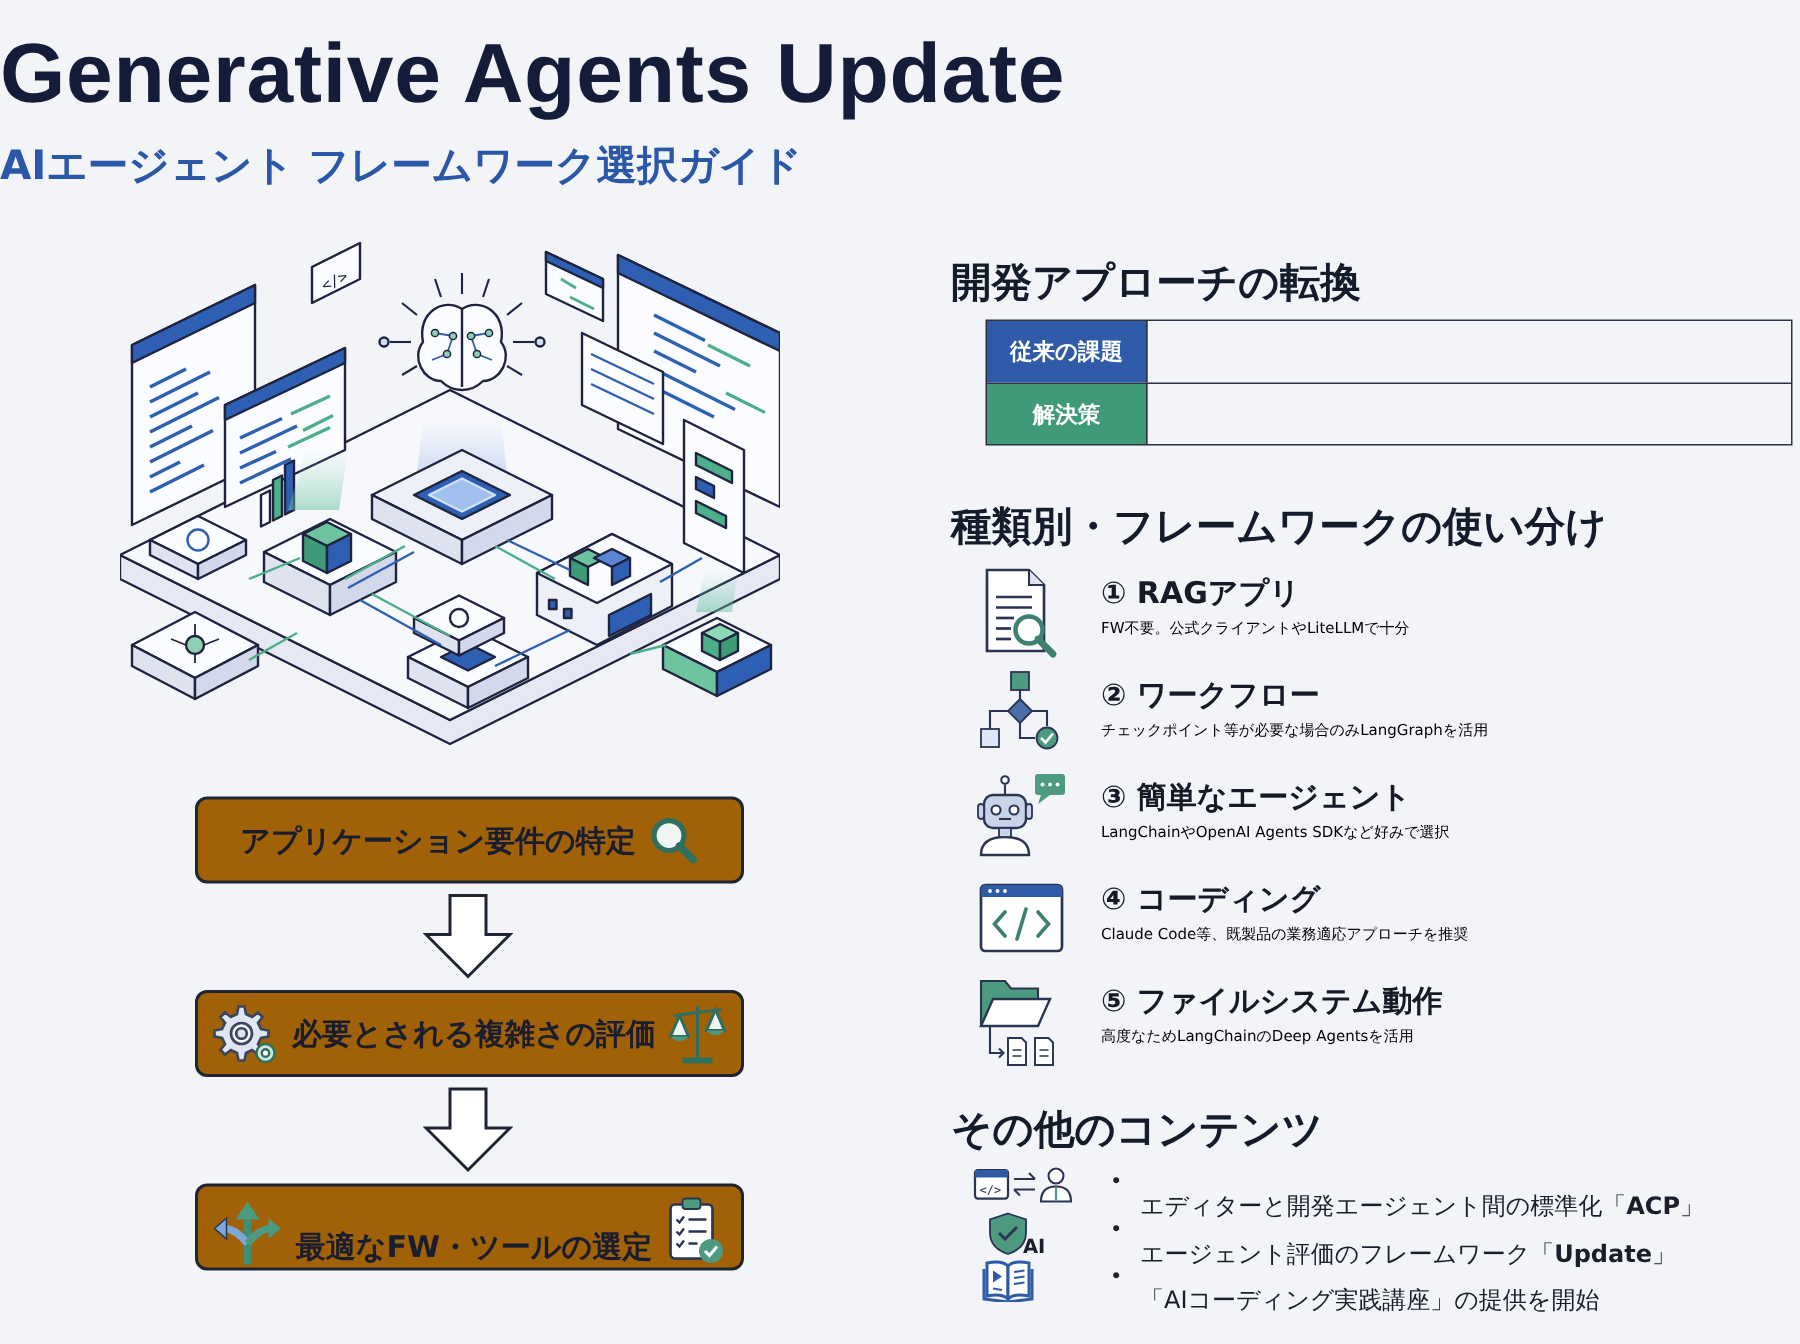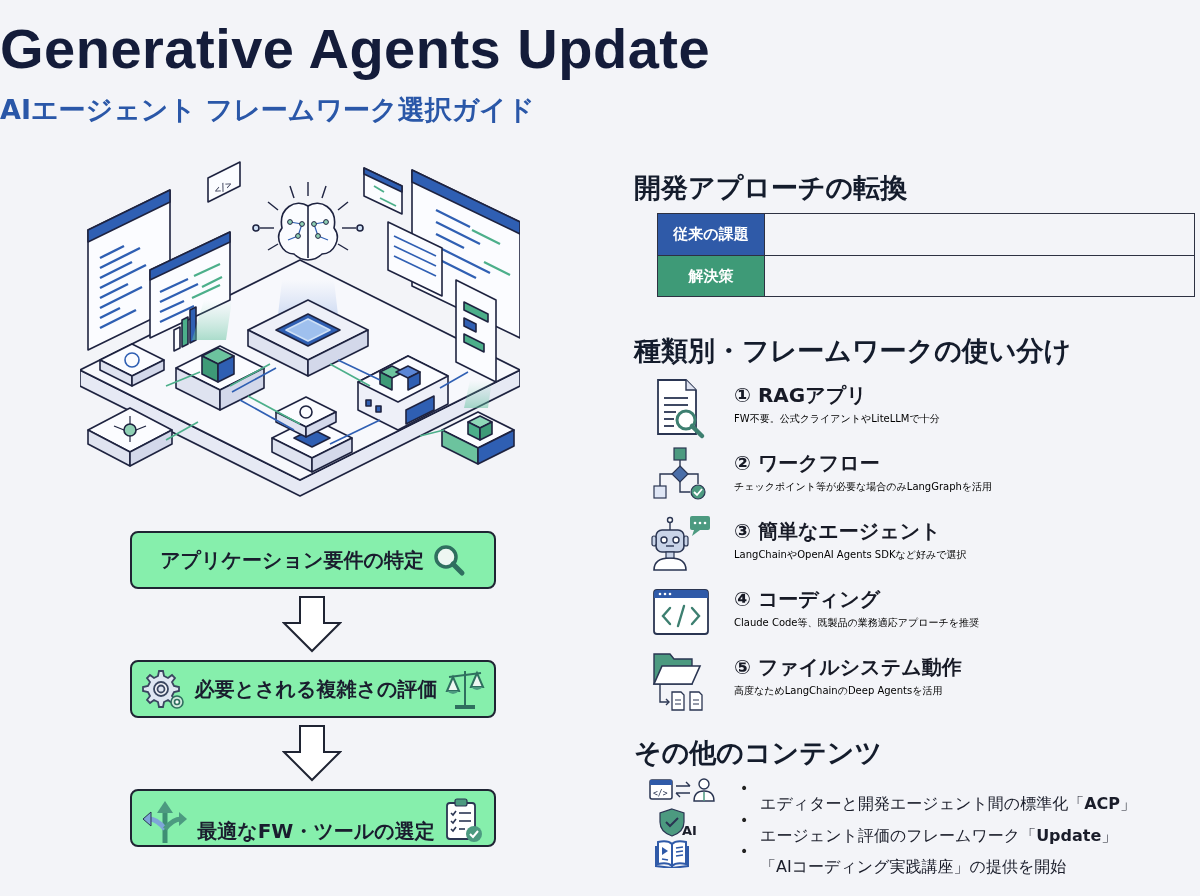--- a/index.html
+++ b/index.html
@@ -22,21 +22,21 @@
     text-align: left;
     font-weight: bold; font-size: 27px;
     color: #2a57a8;
   }
   
   .illus { position: absolute; left: 80px; top: 150px; width: 440px; height: 360px; }
 
   
   .flow-box {
     position: absolute; left: 130px; width: 366px; height: 58px;
-    border: 2px solid #1f2433; border-radius: 8px; background: #86efac;
+    border: 2px solid #1f2433; border-radius: 8px; background: #a16207;
     display: flex; align-items: center; justify-content: center; gap: 8px;
   }
   .flow-box .lbl { font-size: 20px; font-weight: bold; color: #1a1d2e; white-space: nowrap; }
   .flow-box svg { flex: none; }
   .flow-arrow { position: absolute; left: 282px; width: 60px; height: 58px; }
 
   
   .sec-h {
     position: absolute; left: 634px;
     font-size: 27px; font-weight: bold; color: #141c2c; white-space: nowrap;

